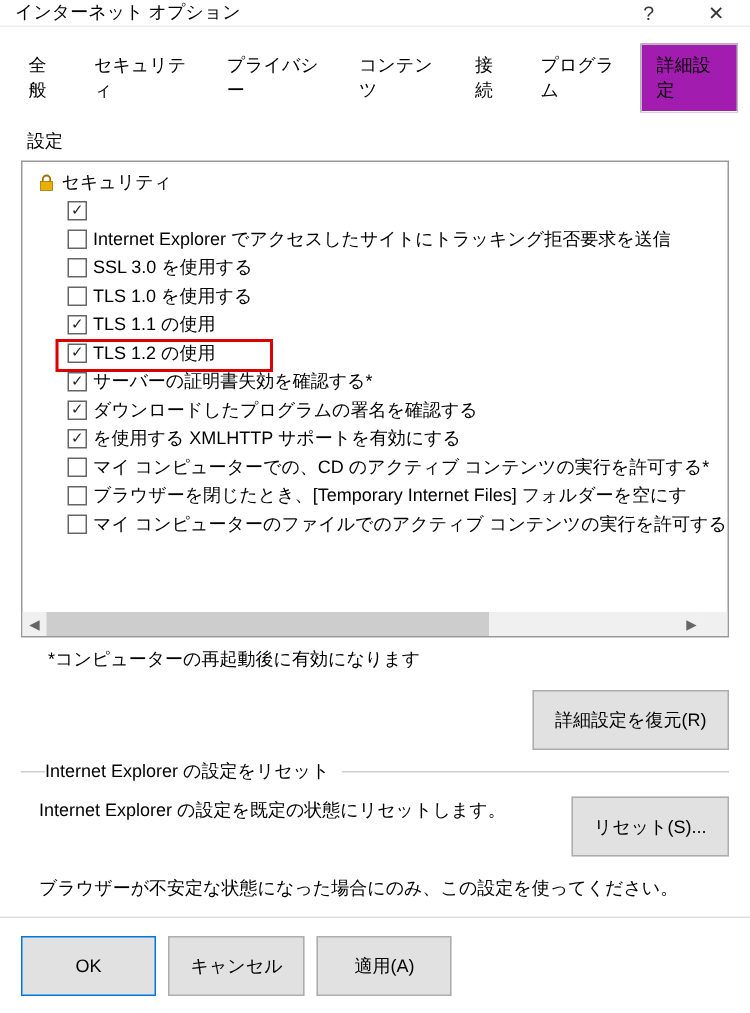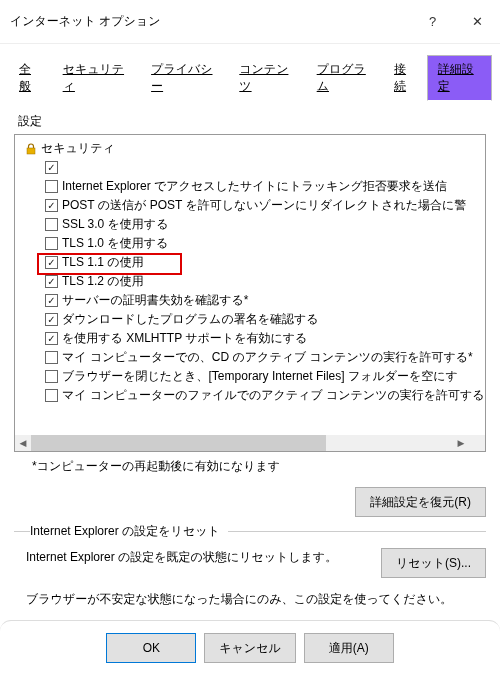--- a/index.html
+++ b/index.html
@@ -7,40 +7,39 @@
     font-family: "Yu Gothic UI", "Meiryo", "MS UI Gothic", sans-serif;
     font-size: 12px;
     background: #fff;
     width: 500px;
     height: 675px;
     overflow: hidden;
     color: #000;
   }
   .window { width: 500px; height: 675px; display: flex; flex-direction: column; background:#fff; }
   .titlebar {
-    height: 44px; display: flex; align-items: center; justify-content: space-between;
+    height: 24px; display: flex; align-items: center; justify-content: space-between;
     padding: 0 0 0 10px; background: #fff; border-bottom: 1px solid #eee;
   }
   .titlebar .title { font-size: 12px; }
   .titlebar .controls { display: flex; height: 100%; }
   .titlebar .controls .ctl {
     width: 45px; display: flex; align-items: center; justify-content: center;
     font-size: 13px; color: #333; cursor: default;
   }
   .tabs {
     display: flex; padding: 10px 8px 0 8px; gap: 0;
   }
   .tab {
     padding: 5px 10px 5px 10px; font-size: 12px; border: 1px solid transparent;
     border-bottom: none; position: relative; top: 1px; cursor: default;
     background:#fff;
-    text-decoration:underline;
   }
   .tab.active {
-    border: 1px solid #bbb; border-bottom: 1px solid #fff; background: #8b5cf6;
+    border: 1px solid #bbb; border-bottom: 1px solid #fff; background: #a21caf;
     z-index: 2;
   }
   .tabs-border {
     height: 1px; background: #bbb; margin: 0 8px;
   }
   .content { flex: 1; padding: 6px 14px 0 14px; display: flex; flex-direction: column; }
   .section-label { margin: 6px 0 4px 4px; }
   .tree-box {
     border: 1px solid #999; height: 318px; overflow: hidden; position: relative;
     background:#fff;
@@ -66,37 +65,37 @@
     background: #f0f0f0; display: flex; align-items: stretch;
   }
   .hscroll .arrow {
     width: 16px; background: #f0f0f0; display:flex;align-items:center;justify-content:center;font-size:9px;color:#666;
   }
   .hscroll .track { flex:1; position:relative; background:#f0f0f0;}
   .hscroll .thumb { position:absolute; left:0; top:0; bottom:0; width:70%; background:#cdcdcd;}
   .corner { position:absolute; right:0; bottom:0; width:16px; height:16px; background:#f0f0f0;}
   .note { margin: 6px 0 12px 18px; }
   .btn {
-    min-width: 90px; height: 30px; padding: 0 14px; border: 1px solid #adadad;
+    min-width: 90px; height: 40px; padding: 0 14px; border: 1px solid #adadad;
     background: #e1e1e1; font-family: inherit; font-size: 12px; cursor: default;
   }
   .btn.default { border: 1px solid #0078d7; }
   .row-right { display:flex; justify-content:flex-end; margin-bottom: 14px;}
   .group {
     border-top: 1px solid #ccc; margin: 0 0 10px 0; padding-top: 12px; position: relative;
   }
   .group .legend {
     position: absolute; top: -9px; left: 16px; background:#fff; padding-right: 8px;
   }
   .reset-row { display:flex; align-items:flex-start; gap:10px; padding: 4px 0 8px 12px;}
   .reset-text { flex:1; line-height:1.5;}
   .warn { padding: 4px 0 0 12px; line-height:1.5;}
   .footer {
     border-top: 1px solid #ddd;
-    padding: 12px 14px; display:flex; justify-content:center; gap: 8px; border-radius: 11px;
+    padding: 12px 14px; display:flex; justify-content:flex-start; gap: 8px;
   }
 </style>
 </head>
 <body>
 
 <div class="window">
 
   <div class="titlebar">
     <span class="title">インターネット オプション</span>
     <div class="controls">
@@ -107,22 +106,22 @@
           <span>✕</span>
         </div>
     </div>
   </div>
 
   <div class="tabs" id="tabs">
       <div class="tab">全般</div>
       <div class="tab">セキュリティ</div>
       <div class="tab">プライバシー</div>
       <div class="tab">コンテンツ</div>
+      <div class="tab">接続</div>
       <div class="tab">プログラム</div>
-      <div class="tab">接続</div>
       <div class="tab active">詳細設定</div>
     </div>
   <div class="tabs-border"></div>
 
   <div class="content">
     <div class="section-label">設定</div>
 
     <div class="tree-box">
       <div class="tree-inner" id="tree-inner">
           <div class="tree-row cat">
@@ -135,24 +134,20 @@
             <span>セキュリティ</span>
           </div>
           <div class="tree-row item">
             <span class="chk checked"></span>
           </div>
           <div class="tree-row item">
             <span class="chk"></span>
             <span>Internet Explorer でアクセスしたサイトにトラッキング拒否要求を送信</span>
           </div>
           <div class="tree-row item">
-            <span class="chk checked"></span>
-            <span>POST の送信が POST を許可しないゾーンにリダイレクトされた場合に警</span>
-          </div>
-          <div class="tree-row item">
             <span class="chk"></span>
             <span>SSL 3.0 を使用する</span>
           </div>
           <div class="tree-row item">
             <span class="chk"></span>
             <span>TLS 1.0 を使用する</span>
           </div>
           <div class="tree-row item">
             <span class="chk checked"></span>
             <span>TLS 1.1 の使用</span>

